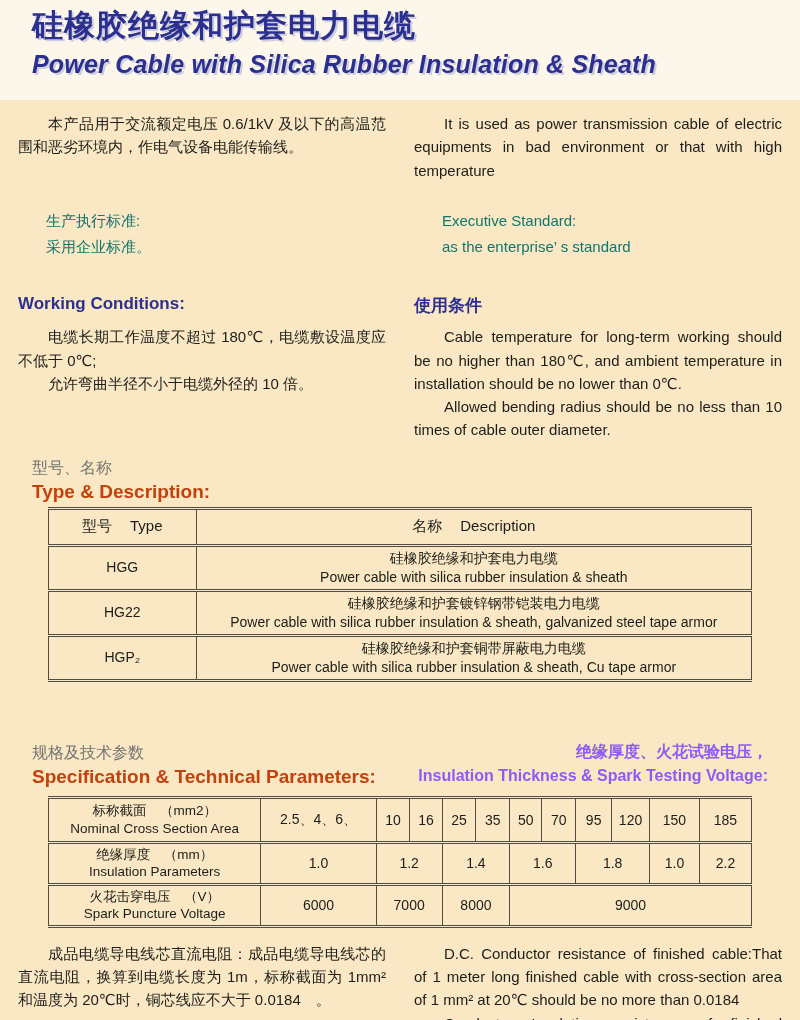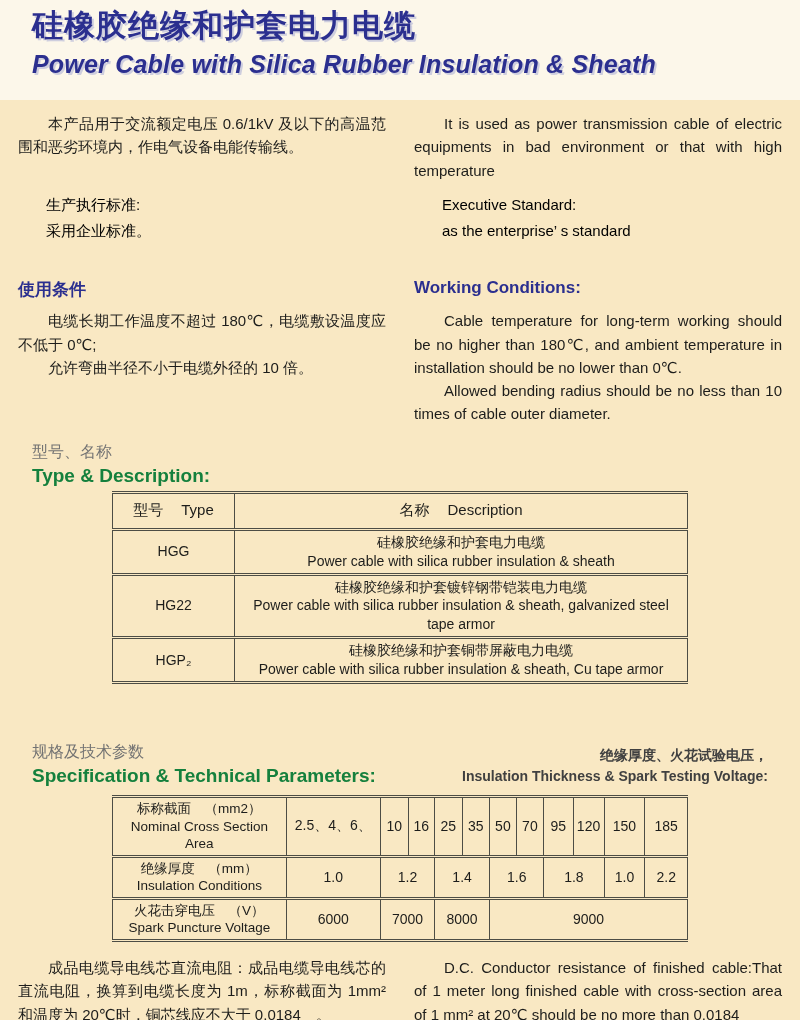--- a/index.html
+++ b/index.html
@@ -22,43 +22,43 @@
   .title-en {
     color: #2b2f8f; font-size: 25px; font-weight: bold; font-style: italic;
     margin-top: 6px; letter-spacing: 0.2px;
     text-shadow: 2px 2px 0 rgba(120,128,200,0.35);
   }
   .two-col { display: grid; grid-template-columns: 1fr 1fr; column-gap: 28px; padding: 0 18px; }
   p { margin: 0; }
   .indent { text-indent: 2em; }
   .body-text { font-size: 15px; line-height: 1.55; text-align: justify; }
   .intro { margin-top: 12px; }
-  .standards { margin-top: 10px; color: #000000; font-size: 15px; line-height: 1.75; }
+  .standards { margin-top: 26px; color: #0f766e; font-size: 15px; line-height: 1.75; }
   .standards .inner { padding-left: 28px; }
   .sec-heading { color: #2b2f8f; font-weight: bold; font-size: 17px; margin: 0; }
   .wc-headings { margin-top: 34px; }
   .wc-text { margin-top: 8px; }
   .type-section { padding: 0 32px; margin-top: 16px; }
   .h-zh { color: #737373; font-weight: normal; font-size: 16px; }
-  .h-en { color: #15803d; font-weight: bold; font-size: 19px; margin-top: 2px; }
-
-  table { border-collapse: collapse; width: 576px; margin: 4px auto 0; table-layout: fixed; }
+  .h-en { color: #c2410c; font-weight: bold; font-size: 19px; margin-top: 2px; }
+
+  table { border-collapse: collapse; width: 704px; margin: 4px auto 0; table-layout: fixed; }
   td {
     border-left: 1px solid #4d4d45; border-right: 1px solid #4d4d45;
     border-top: 3px double #4d4d45; border-bottom: 3px double #4d4d45;
     text-align: center; vertical-align: middle; padding: 2px 3px;
   }
   .type-table td { font-size: 14px; }
   .type-table .thead td { height: 30px; font-size: 15px; }
   .type-table .drow td { height: 38px; line-height: 1.35; }
   .type-col { width: 20%; }
   .gap { display: inline-block; width: 1.2em; }
 
   .spec-heading-row { display: flex; justify-content: space-between; align-items: flex-end; padding: 0 32px; margin-top: 58px; }
-  .spec-right { text-align: right; font-weight: bold; font-size: 14px; color: #404040; line-height: 1.5; }
+  .spec-right { text-align: right; font-weight: bold; font-size: 16px; color: #8b5cf6; line-height: 1.5; }
   .spec-table { margin-top: 8px; }
   .spec-table td { font-size: 14px; }
   .spec-table .label-cell { font-size: 13.5px; line-height: 1.3; }
   .spec-table tr td { height: 32px; }
   .spec-table tr.r1 td { height: 38px; }
 
   .bottom { margin-top: 14px; }
   .bottom p { margin-bottom: 1px; }
 </style>
 </head>
@@ -81,22 +81,22 @@
       <div>生产执行标准:</div>
       <div>采用企业标准。</div>
     </div>
     <div class="inner">
       <div>Executive Standard:</div>
       <div>as the enterprise’ s standard</div>
     </div>
   </section>
 
   <section class="two-col wc-headings">
+    <h3 class="sec-heading">Working Conditions:</h3>
     <h3 class="sec-heading">使用条件</h3>
-    <h3 class="sec-heading">Working Conditions:</h3>
   </section>
 
   <section class="two-col wc-text">
     <div>
       <p class="body-text indent">电缆长期工作温度不超过 180℃，电缆敷设温度应不低于 0℃;</p>
       <p class="body-text indent">允许弯曲半径不小于电缆外径的 10 倍。</p>
     </div>
     <div>
       <p class="body-text indent">Cable temperature for long-term working should be no higher than 180℃, and ambient temperature in installation should be no lower than 0℃.</p>
       <p class="body-text indent">Allowed bending radius  should be no less than 10 times of cable outer diameter.</p>
@@ -182,21 +182,21 @@
       <td>50</td>
       <td>70</td>
       <td>95</td>
       <td>120</td>
       <td>150</td>
       <td>185</td>
     </tr>
     <tr class="r2">
       <td class="label-cell">
         <div>绝缘厚度　（mm）</div>
-        <div>Insulation Conditions</div>
+        <div>Insulation Parameters</div>
       </td>
       <td>1.0</td>
       <td colspan="2">1.2</td>
       <td colspan="2">1.4</td>
       <td colspan="2">1.6</td>
       <td colspan="2">1.8</td>
       <td>1.0</td>
       <td>2.2</td>
     </tr>
     <tr class="r3">

